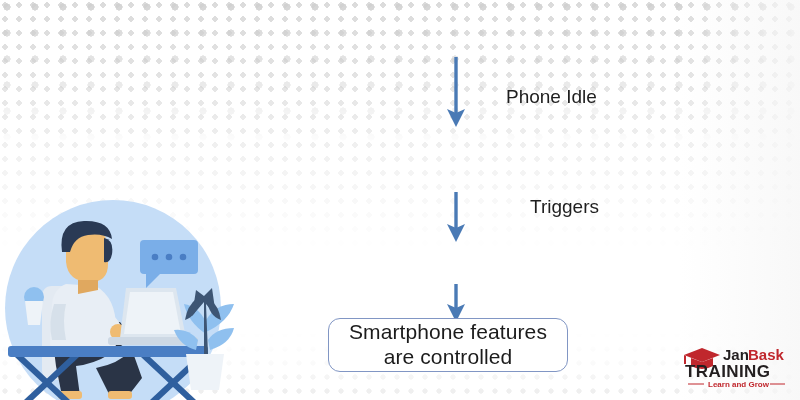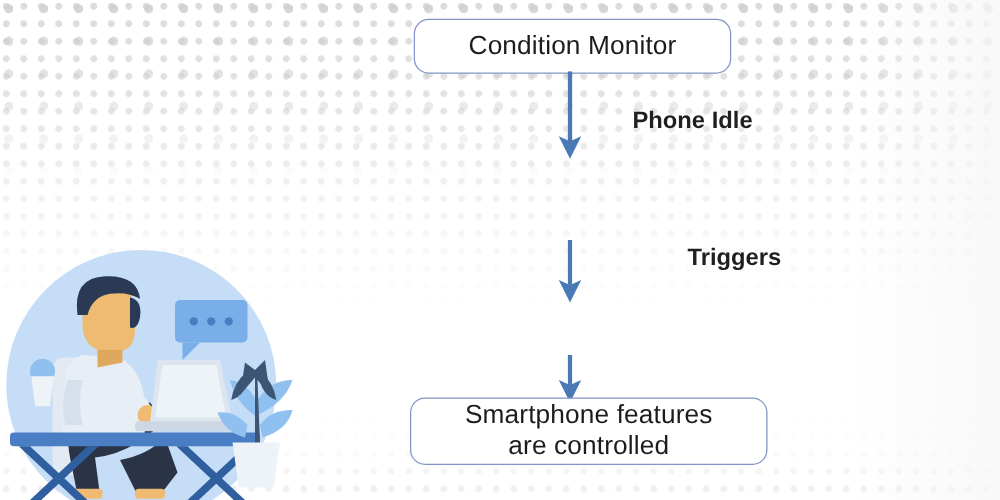--- a/index.html
+++ b/index.html
@@ -62,21 +62,21 @@
     display: flex;
     align-items: center;
     justify-content: center;
     text-align: center;
     color: #1c1c1c;
     line-height: 1.18;
     letter-spacing: 0.1px;
   }
   #node-condition-monitor { left: 331px; top: 15px;  width: 254px; height: 44px; font-size: 21px; }
   #node-appropriate-profile { left: 328px; top: 236px; width: 250px; height: 50px; font-size: 21px; }
-  #node-smartphone-features { left: 328px; top: 318px; width: 286px; height: 54px; font-size: 21px; }
+  #node-smartphone-features { left: 328px; top: 318px; width: 240px; height: 54px; font-size: 21px; }
 
   .node-text { display: block; padding: 0 8px; white-space: pre-line; }
 
   
   #decision-wrap {
     position: absolute;
     left: 330px; top: 124px;
     width: 252px; height: 72px;
   }
   #decision-wrap svg { display: block; }
@@ -90,24 +90,23 @@
 
   
   .connector { position: absolute; }
 
   
   .edge-label {
     position: absolute;
     font-size: 19px;
     color: #1f1f1f;
     white-space: nowrap;
-    font-weight: bold;
   }
   #label-phone-idle { left: 506px; top: 86px; }
-  #label-triggers   { left: 530px; top: 196px; margin-left: 20px; }
+  #label-triggers   { left: 530px; top: 196px; }
 
   
   #illustration { position: absolute; left: 0px; top: 198px; width: 250px; height: 202px; }
   #illustration svg { display: block; }
 
   
   #logo { position: absolute; left: 682px; top: 344px; width: 108px; height: 46px; }
   #logo svg { display: block; }
 </style>
 </head>
@@ -115,23 +114,20 @@
 
 <div id="canvas">
 
   <div class="dots-layer">
     <div class="dots-a"></div>
     <div class="dots-b"></div>
     <div class="dots-bottom"></div>
     <div class="edge-fade-right"></div>
   </div>
 
-  <div class="node" id="node-condition-monitor">
-    <span class="node-text">Condition Monitor</span>
-  </div>
 
   <svg class="connector" style="left:440px; top:57px; width:32px; height:72px;" viewBox="0 0 32 72">
     <line x1="16" y1="0" x2="16" y2="58" stroke="#4a7ab5" stroke-width="3.4"></line>
     <polygon points="16,70 7,52 16,56 25,52" fill="#4a7ab5"></polygon>
   </svg>
 
   <div class="edge-label" id="label-phone-idle">Phone Idle</div>
 
 
   <svg class="connector" style="left:440px; top:192px; width:32px; height:52px;" viewBox="0 0 32 52">
@@ -210,14 +206,33 @@
         <path d="M196 152 q-16 -4 -22 -20 q14 -2 24 10 z" fill="#8fc0ef"></path>
         <path d="M210 152 q20 -6 24 -22 q-18 0 -26 12 z" fill="#8fc0ef"></path>
         <path d="M204 156 l0 -52 l-12 14 l4 -26 l8 6 l8 -8 l4 28 l-10 -12 l2 50 z" fill="#3d5574"></path>
         <path d="M197 100 q-10 8 -12 22 q12 -4 14 -20 z" fill="#3d5574"></path>
         <path d="M209 100 q10 8 12 22 q-12 -4 -14 -20 z" fill="#3d5574"></path>
         <polygon points="186,156 224,156 219,192 191,192" fill="#eef3f8"></polygon>
       </g>
     </svg>
   </div>
 
+  <div id="logo">
+    <svg width="108" height="46" viewBox="0 0 108 46">
+
+      <g>
+        <polygon points="2,11 20,4 38,11 20,18" fill="#c0272d"></polygon>
+        <path d="M9 14 l0 8 q11 6 22 0 l0 -8 l-11 4 z" fill="#c0272d"></path>
+        <path d="M2 11 l0 9 l2 0 l0 -8 z" fill="#c0272d"></path>
+      </g>
+
+      <text x="41" y="16" font-family="Liberation Sans, sans-serif" font-size="15" font-weight="bold" fill="#231f20">Jan</text>
+      <text x="66" y="16" font-family="Liberation Sans, sans-serif" font-size="15" font-weight="bold" fill="#c0272d">Bask</text>
+
+      <text x="3" y="33" font-family="Liberation Sans, sans-serif" font-size="17" font-weight="bold" letter-spacing="0.4" fill="#231f20">TRAINING</text>
+
+      <line x1="6" y1="40" x2="22" y2="40" stroke="#c0272d" stroke-width="1"></line>
+      <text x="26" y="43" font-family="Liberation Sans, sans-serif" font-size="8" font-weight="bold" fill="#c0272d">Learn and Grow</text>
+      <line x1="88" y1="40" x2="103" y2="40" stroke="#c0272d" stroke-width="1"></line>
+    </svg>
+  </div>
 
 </div>
 
 </body></html>

